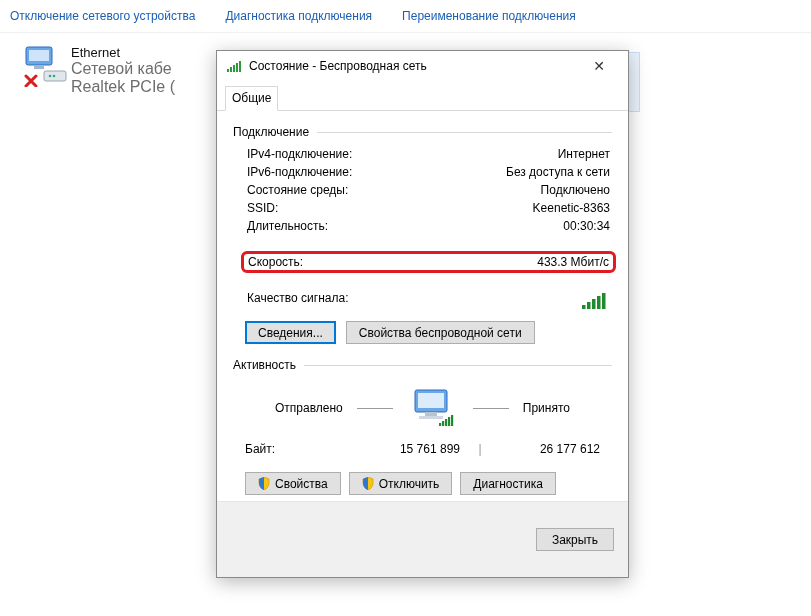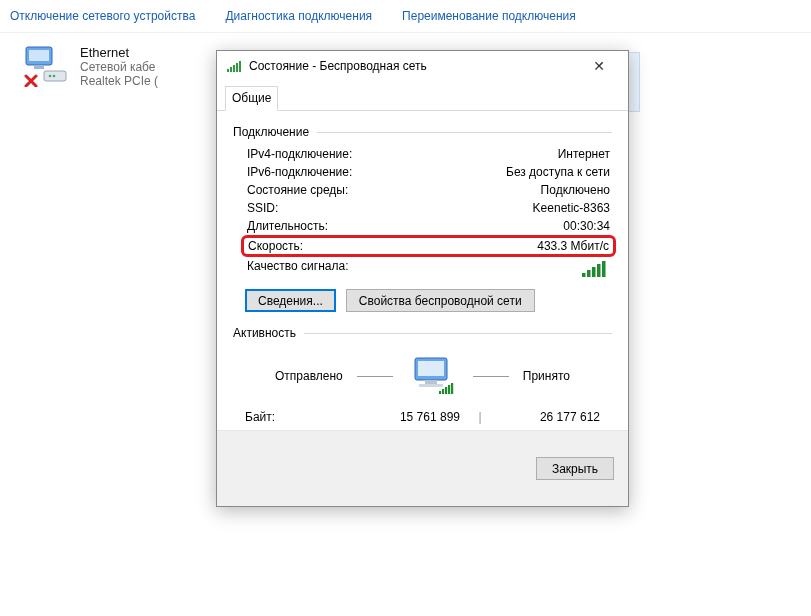--- a/index.html
+++ b/index.html
@@ -1,38 +1,38 @@
 <!DOCTYPE html>
 <html><head>
 <meta charset="utf-8">
 <style>
   html,body{margin:0;padding:0;font-family:"Segoe UI",Tahoma,sans-serif;font-size:12px;color:#000;background:#fff;}
   .page{position:relative;width:811px;height:616px;overflow:hidden;}
   .toolbar{display:flex;align-items:center;height:32px;padding:0 10px;gap:30px;border-bottom:1px solid #f0f0f0;}
   .toolbar a{color:#1a5fb4;font-size:12px;text-decoration:none;}
   .bg-items{position:relative;padding:12px 20px;}
-  .adapter{display:flex;align-items:flex-start;gap:12px;width:250px;}
+  .adapter{display:flex;align-items:flex-start;gap:3px;width:250px;}
   .adapter .ic{width:48px;height:42px;position:relative;}
   .adapter .txt .name{font-size:13px;color:#111;}
-  .adapter .txt .line{font-size:12px;color:#6d6d6d;}
+  .adapter .txt .line{font-size:16px;color:#6d6d6d;}
   .bg-box{position:absolute;left:360px;top:52px;width:280px;height:60px;border:1px solid #c9def4;background:#eaf3fc;box-sizing:border-box;padding:8px 12px;font-size:12px;color:#555;display:flex;align-items:flex-end;}
   .dialog{position:absolute;left:216px;top:50px;width:411px;background:#fff;border:1px solid #888;box-shadow:0 4px 18px rgba(0,0,0,.28);}
   .titlebar{display:flex;align-items:center;height:30px;padding:0 8px 0 10px;background:#fff;}
   .titlebar .sig{width:16px;height:12px;margin-right:6px;}
   .titlebar .ttl{font-size:12px;color:#000;}
   .titlebar .x{margin-left:auto;width:42px;height:26px;display:flex;align-items:center;justify-content:center;font-size:14px;color:#333;}
   .tabs{display:flex;border-bottom:1px solid #d8d8d8;padding:0 8px;margin-top:4px;}
   .tab{padding:4px 6px 5px;font-size:12px;background:#fff;border:1px solid #d8d8d8;border-bottom:1px solid #fff;position:relative;top:1px;}
   .body{padding:10px 16px 6px 16px;}
   .grp-title{display:flex;align-items:center;font-size:12px;color:#000;margin:4px 0 6px 0;}
   .grp-title .rule{flex:1;height:1px;background:#d8d8d8;margin-left:8px;}
   .rows{padding:0 2px 0 14px;}
   .row{display:flex;justify-content:space-between;padding:2px 0;font-size:12px;}
   .row .v{color:#000;}
-  .row.hl{border:3px solid #e11b22;border-radius:6px;padding:1px 4px;margin:0 -6px;}
+  .row.hl{border:3px solid #e11b22;border-radius:6px;padding:1px 4px;margin:16px -6px;}
   .sig-big{display:inline-block;width:28px;height:18px;}
   .btnrow{display:flex;gap:10px;margin:10px 0 14px 12px;}
   .btn{display:inline-flex;align-items:center;justify-content:center;height:23px;padding:0 12px;font-size:12px;background:#e1e1e1;border:1px solid #adadad;min-width:60px;box-sizing:border-box;gap:5px;}
   .btn.focus{border:2px solid #0078d7;padding:0 11px;}
   .activity{padding:4px 12px 0 12px;}
   .act-top{display:flex;align-items:center;justify-content:center;gap:14px;margin-top:6px;}
   .act-top .lbl{font-size:12px;}
   .dash{width:36px;height:1px;background:#9a9a9a;}
   .mon{width:52px;height:40px;}
   .act-bytes{display:flex;align-items:center;margin-top:14px;font-size:12px;}
@@ -178,20 +178,41 @@
         </div>
         <div class="act-bytes">
           <span class="l">Байт:</span>
           <span class="spc"></span>
           <span class="n">15 761 899</span>
           <span class="sep">|</span>
           <span class="n">26 177 612</span>
         </div>
       </div>
 
+      <div class="btnrow2">
+        <div class="btn">
+          <span>
+              <svg width="12" height="13" viewBox="0 0 12 13">
+                <path d="M6 0 L11 2 V6 C11 9 8.8 12 6 13 C3.2 12 1 9 1 6 V2 Z" fill="#f9c515" stroke="#c78e00" stroke-width="0.6"></path>
+                <path d="M6 0 L6 13 C3.2 12 1 9 1 6 V2 Z" fill="#2f78d0"></path>
+              </svg>
+            </span>
+          <span>Свойства</span>
+        </div>
+        <div class="btn">
+          <span>
+              <svg width="12" height="13" viewBox="0 0 12 13">
+                <path d="M6 0 L11 2 V6 C11 9 8.8 12 6 13 C3.2 12 1 9 1 6 V2 Z" fill="#f9c515" stroke="#c78e00" stroke-width="0.6"></path>
+                <path d="M6 0 L6 13 C3.2 12 1 9 1 6 V2 Z" fill="#2f78d0"></path>
+              </svg>
+            </span>
+          <span>Отключить</span>
+        </div>
+        <div class="btn">Диагностика</div>
+      </div>
     </div>
 
     <div class="footer">
       <div class="btn" style="min-width:78px">Закрыть</div>
     </div>
   </div>
 
 </div>
 
 </body></html>

